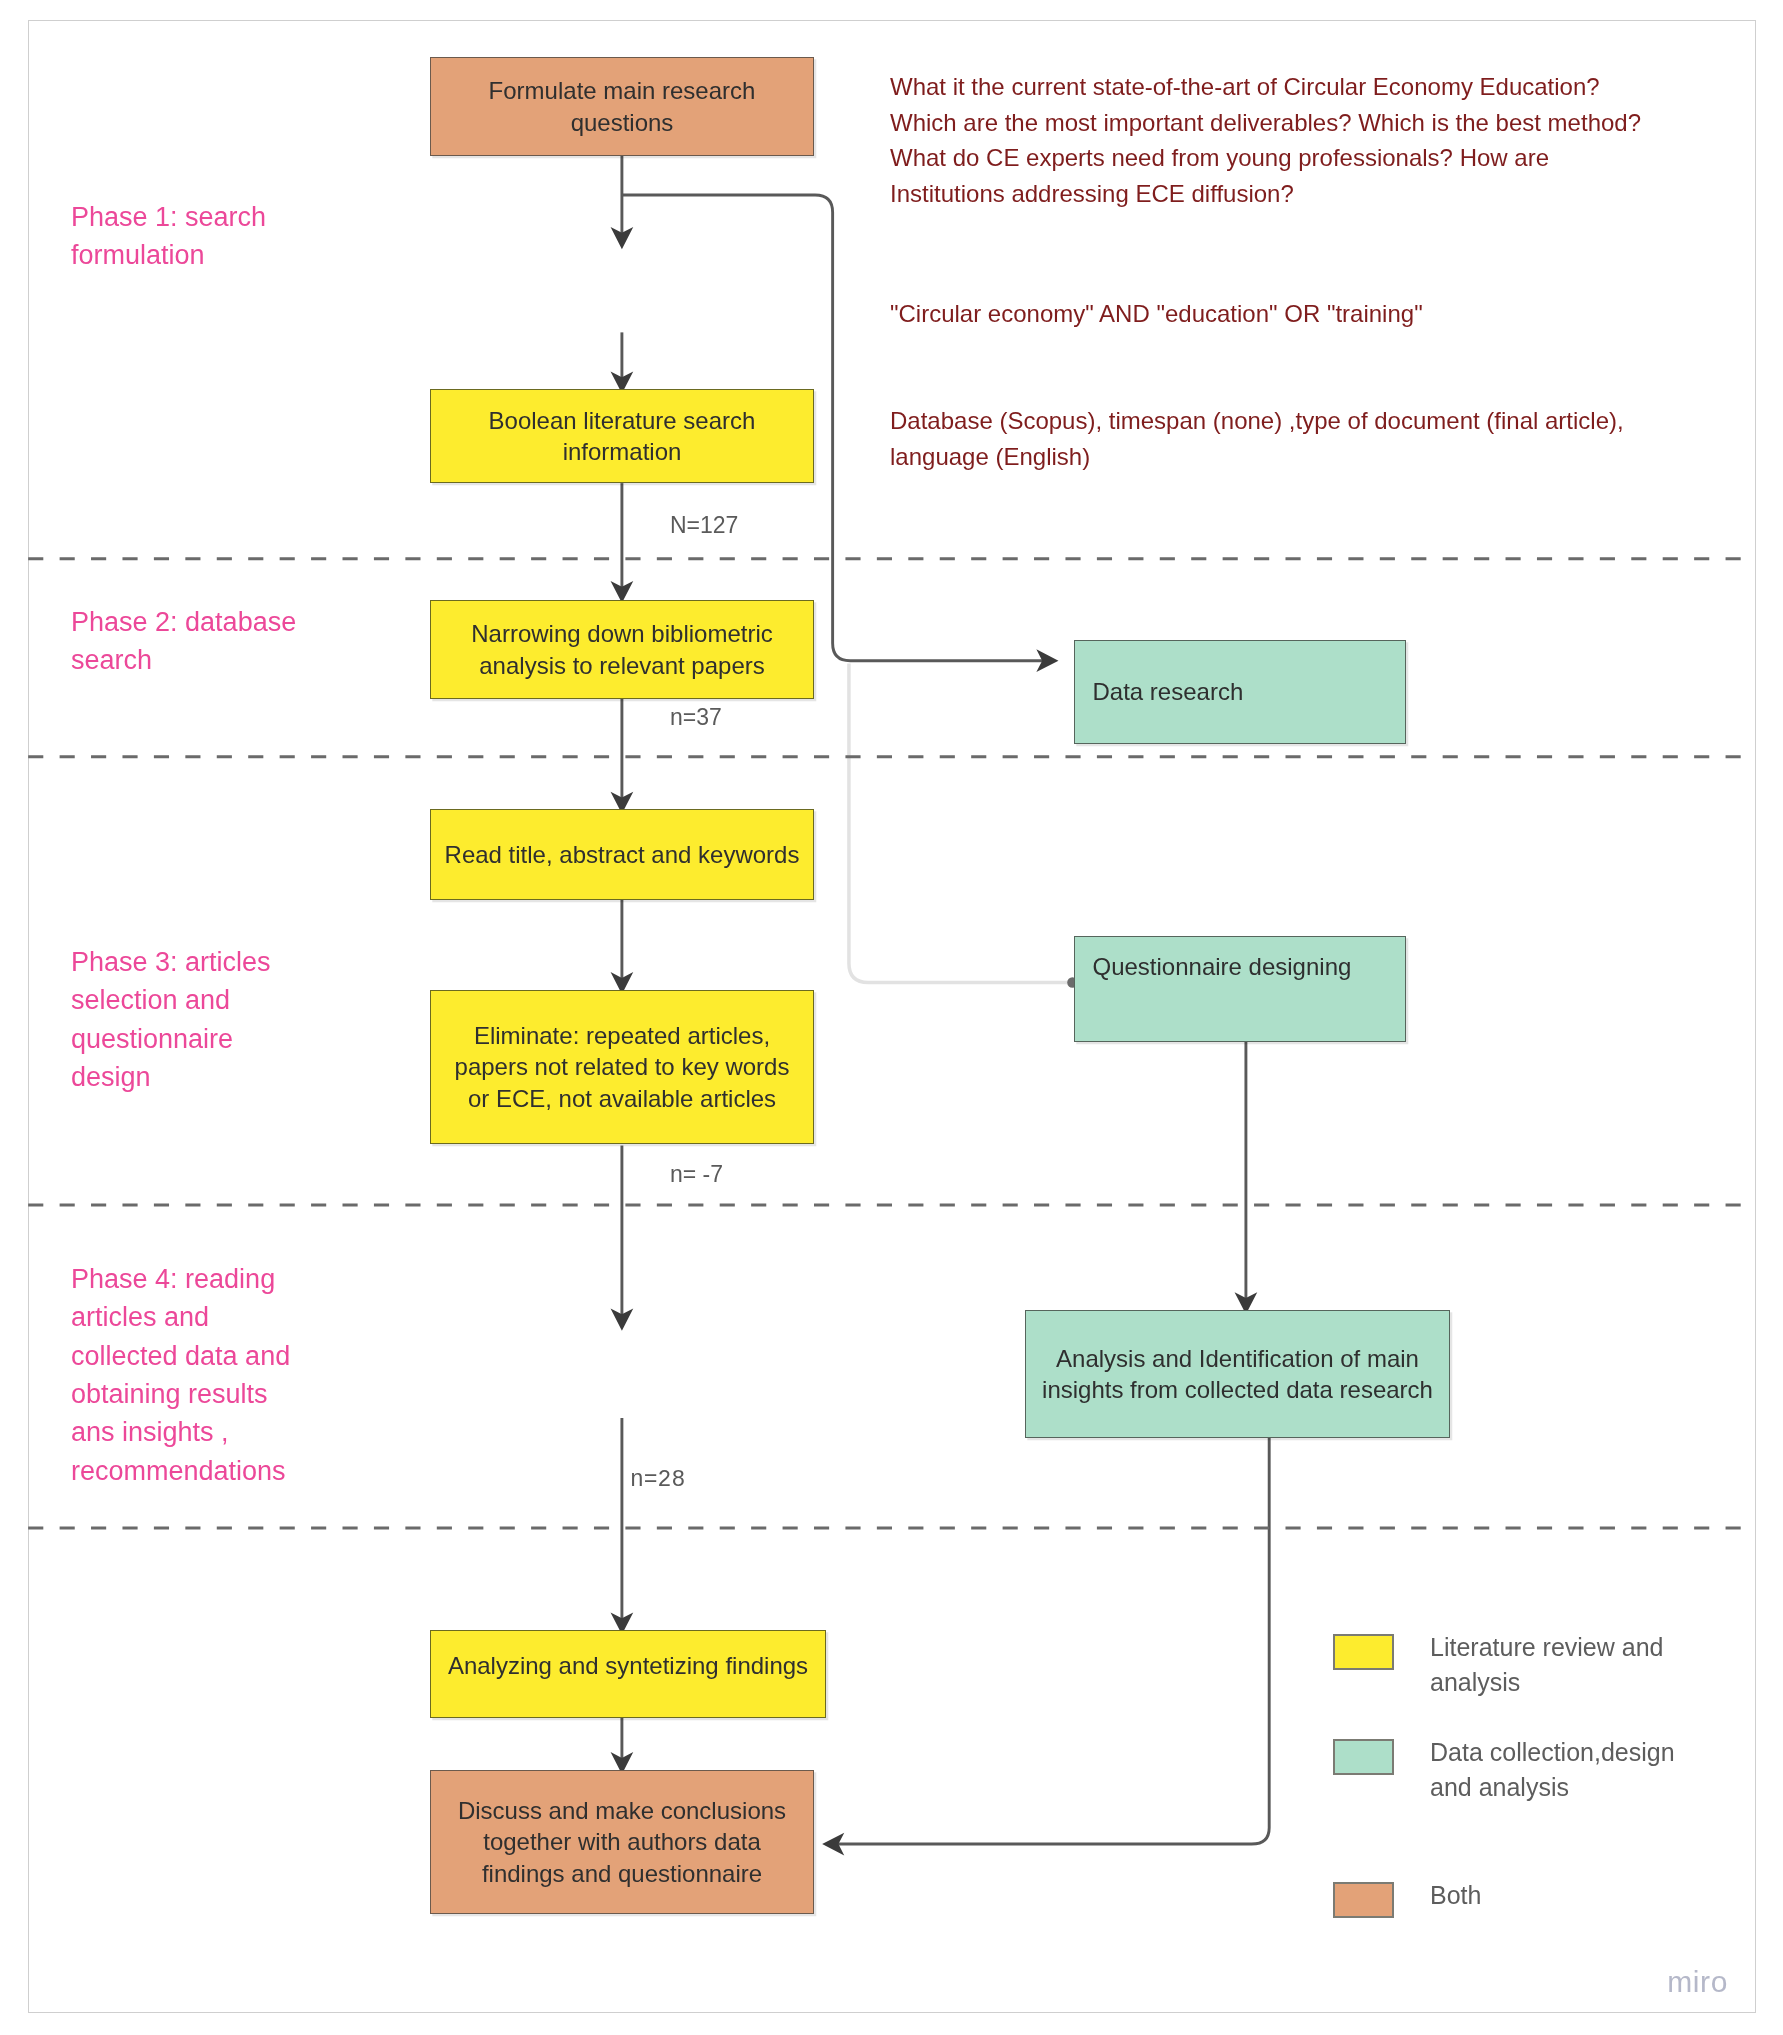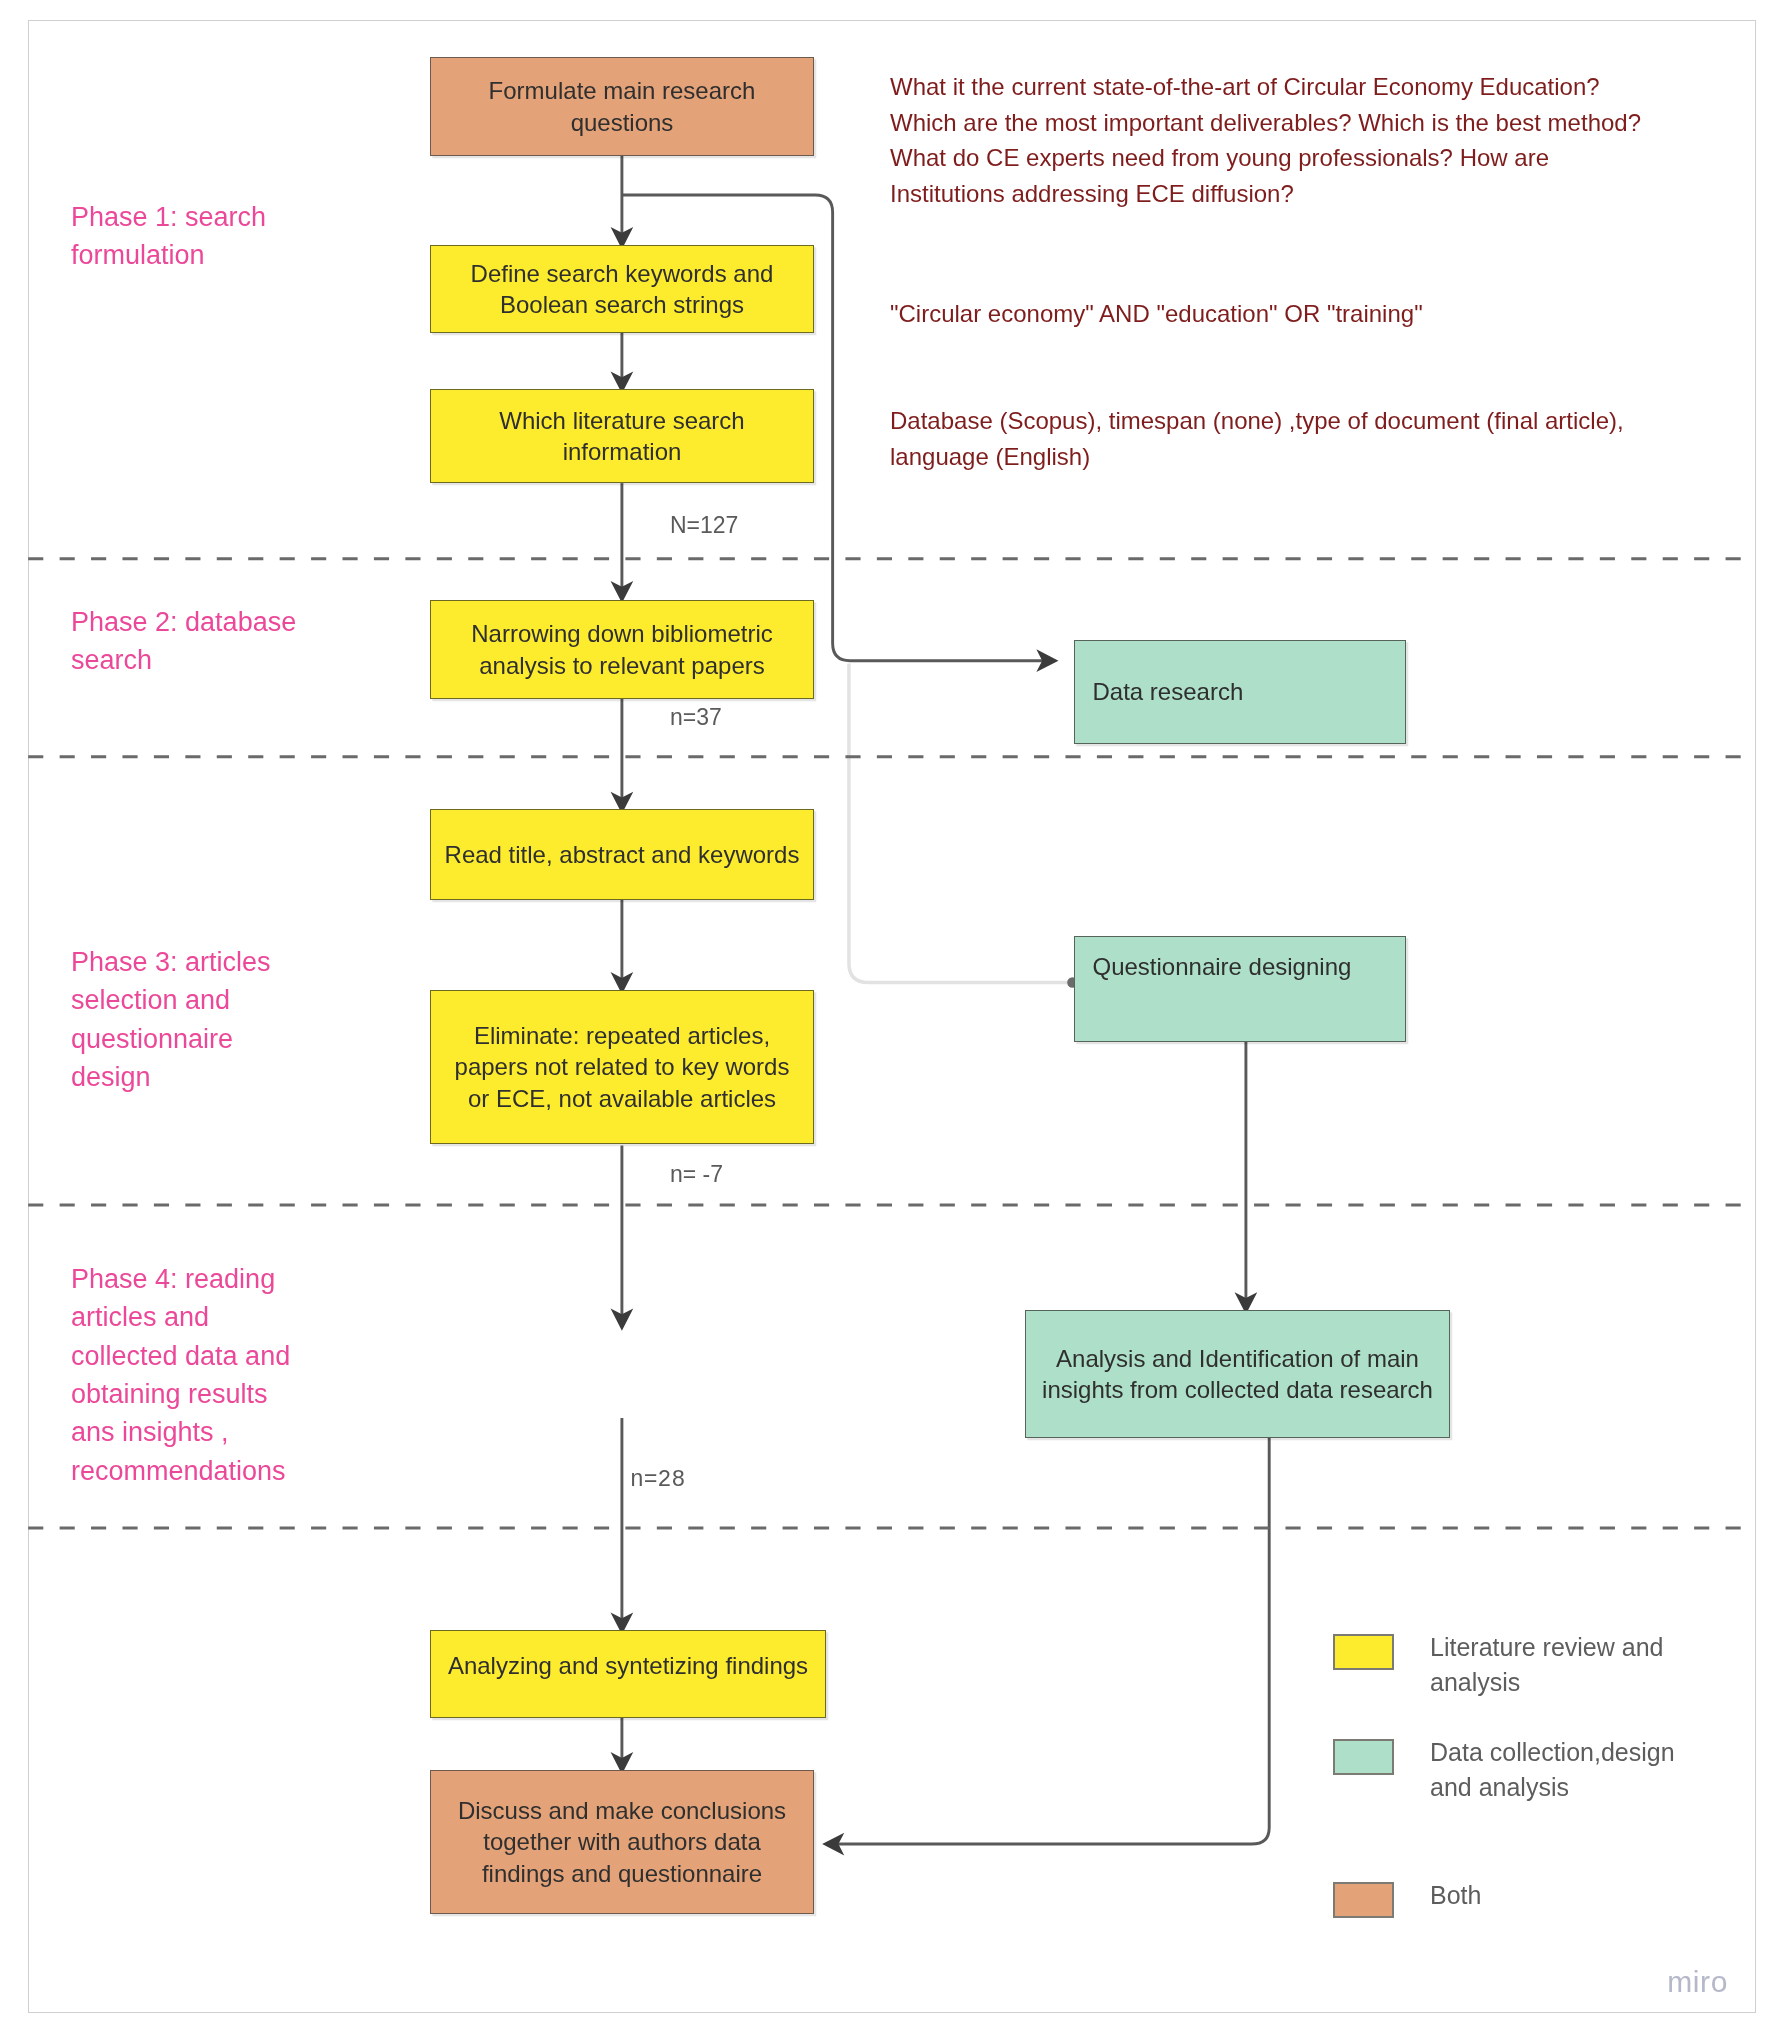--- a/index.html
+++ b/index.html
@@ -138,26 +138,23 @@
   <div class="phase-label" style="left:71px;top:1260px;">Phase 4: reading<br>articles and<br>collected data and<br>obtaining results<br>ans insights ,<br>recommendations</div>
 
   <div class="note" style="left:890px;top:69px;">What it the current state-of-the-art of Circular Economy Education? Which are the most important deliverables? Which is the best method? What do CE experts need from young professionals? How are Institutions addressing ECE diffusion?</div>
   <div class="note" style="left:890px;top:296px;">"Circular economy" AND "education" OR "training"</div>
   <div class="note" style="left:890px;top:403px;">Database (Scopus), timespan (none) ,type of document (final article), language (English)</div>
 
   <div class="node n-orange" style="left:430px;top:57px;width:384px;height:99px;">
     <span>Formulate main research questions</span>
   </div>
 
-  <div class="node n-yellow" style="left:430px;top:245px;width:384px;height:88px;">
-    <span>Define search keywords and Boolean search strings</span>
-  </div>
 
   <div class="node n-yellow" style="left:430px;top:389px;width:384px;height:94px;">
-    <span>Which literature search information</span>
+    <span>Boolean literature search information</span>
   </div>
 
   <div class="node n-yellow" style="left:430px;top:600px;width:384px;height:99px;">
     <span>Narrowing down bibliometric analysis to relevant papers</span>
   </div>
 
   <div class="node n-yellow" style="left:430px;top:809px;width:384px;height:91px;">
     <span>Read title, abstract and keywords</span>
   </div>
 

